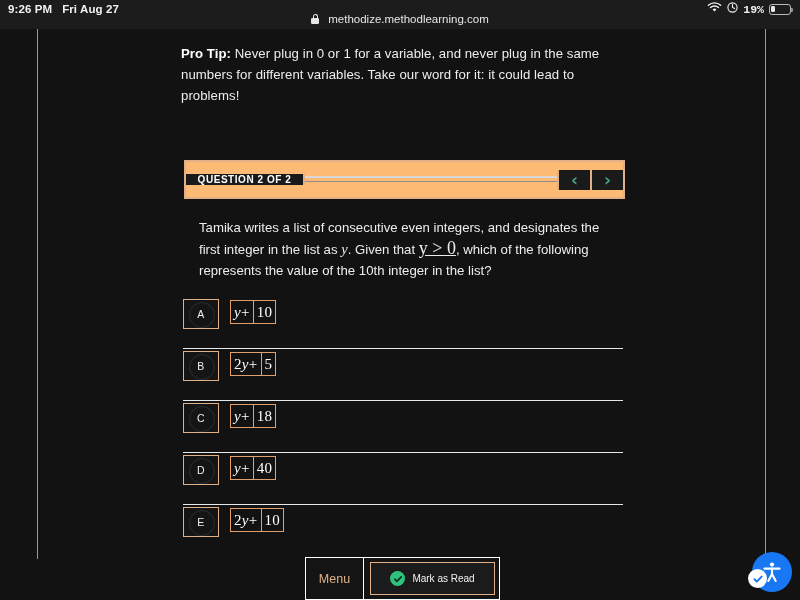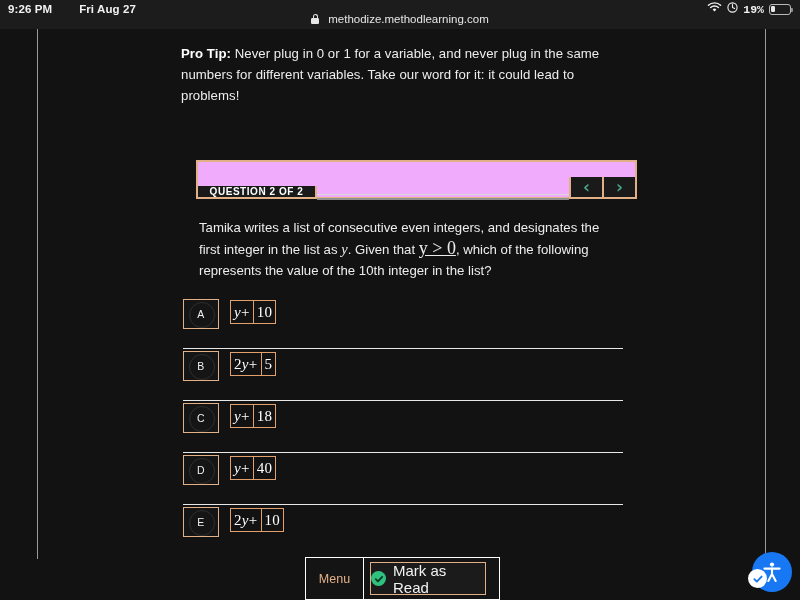--- a/index.html
+++ b/index.html
@@ -19,21 +19,21 @@
   .statusbar {
     position: absolute; top: 0; left: 0;
     width: 800px; height: 29px;
     background: #1c1c1c;
     color: #f2f2f2;
     font-size: 11.5px;
     display: flex; align-items: center;
   }
   .sb-left {
     position: absolute; left: 8px; top: 0; height: 29px;
-    display: flex; align-items: center; gap: 27px;
+    display: flex; align-items: center; gap: 10px;
     font-size: 11.5px; font-weight: 600;
     padding-bottom: 11px;
   }
   .sb-time { letter-spacing: 0.1px; }
   .sb-date { letter-spacing: 0.1px; }
   .sb-right {
     position: absolute; right: 9px; top: 0; height: 29px;
     display: flex; align-items: center; gap: 5px;
     padding-bottom: 11px;
     font-family: Liberation Mono, monospace;
@@ -91,25 +91,25 @@
     font-size: 13.2px;
     line-height: 21px;
     letter-spacing: 0.05px;
   }
   .para b { color: #ffffff; font-weight: 700; }
   .p1 { margin-top: 14px; }
   .p2 { margin-top: 24px; }
 
   
   .qnav {
-    position: absolute; left: 196px; top: 131px;
+    position: absolute; left: 184px; top: 131px;
     width: 441px; height: 39px;
     border: 2px solid #e2b087;
-    background: #f0abfc;
-    display: flex; align-items: flex-end;
+    background: #fdba74;
+    display: flex; align-items: center;
   }
   .qnav-label {
     width: 119px;
     border-right: 2px solid #e2b087;
     display: flex; align-items: center; justify-content: center;
     color: #ffffff; font-size: 10px; font-weight: 700; letter-spacing: 0.55px;
     background: #1a1a1a;
   }
   .qnav-track {
     flex: 1;
@@ -209,26 +209,26 @@
     display: flex; align-items: center;
   }
   .menu-btn {
     width: 58px; height: 100%;
     display: flex; align-items: center; justify-content: center;
     color: #e2b087; font-size: 12.5px;
     border-right: 1.6px solid #ffffff;
     cursor: pointer;
   }
   .mark-btn {
-    margin: 4px 13px 4px 6px;
+    margin: 4px 4px 4px 6px;
     flex: 1; height: 33px;
     border: 1.6px solid #e2b087;
     background: #1b1b1b;
     display: flex; align-items: center; justify-content: center; gap: 7px;
-    color: #f2f2f2; font-size: 15px;
+    color: #f2f2f2; font-size: 10px;
     cursor: pointer;
   }
   .check-badge {
     width: 15px; height: 15px; border-radius: 50%;
     background: #2ec27e;
     display: flex; align-items: center; justify-content: center;
     flex: none;
   }
   .check-badge svg { display: block; }
 

